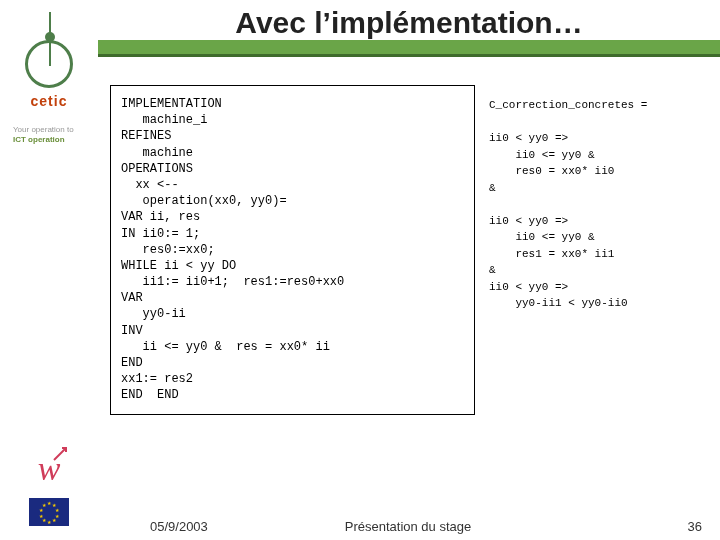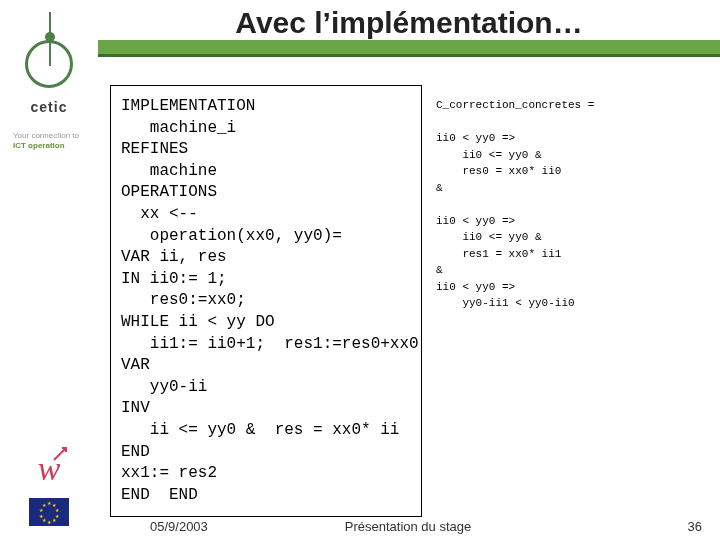--- a/index.html
+++ b/index.html
@@ -3,55 +3,55 @@
 <meta charset="utf-8">
 <style>
   * { box-sizing: border-box; margin: 0; padding: 0; }
   html, body { width: 720px; height: 540px; font-family: Arial, sans-serif; background: #fff; overflow: hidden; }
   .slide { width: 720px; height: 540px; position: relative; display: flex; flex-direction: row; }
   .sidebar { width: 98px; height: 540px; display: flex; flex-direction: column; align-items: center; padding-top: 12px; }
   .logo-top { width: 60px; height: 78px; position: relative; }
   .ring { position: absolute; left: 6px; top: 28px; width: 48px; height: 48px; border: 3px solid #4e7e4a; border-radius: 50%; }
   .dot { position: absolute; left: 26px; top: 20px; width: 10px; height: 10px; background: #4e7e4a; border-radius: 50%; }
   .line { position: absolute; left: 30px; top: 0; width: 2px; height: 54px; background: #4e7e4a; }
-  .cetic { margin-top: 9px; font-weight: bold; font-size: 14px; color: #404040; letter-spacing: 1px; }
+  .cetic { margin-top: 3px; font-weight: bold; font-size: 14px; color: #c2410c; letter-spacing: 1px; }
   .tagline { margin-top: 16px; font-size: 8px; color: #999; line-height: 1.3; text-align: left; width: 72px; }
   .tagline b { color: #6a8f3a; }
   .sidebar-spacer { flex: 1; }
   .w-logo { font-family: "Comic Sans MS", cursive; font-size: 34px; font-style: italic; color: #d03c5a; position: relative; margin-bottom: 10px; }
   .w-logo svg { position: absolute; right: -12px; top: -6px; }
   .eu-flag { width: 40px; height: 28px; background: #1a2a7f; margin-bottom: 14px; display: flex; align-items: center; justify-content: center; }
   .stars { width: 22px; height: 22px; position: relative; }
   .stars span { position: absolute; color: #f4c800; font-size: 5px; }
   .main { flex: 1; position: relative; padding-top: 6px; }
   .title { font-size: 30px; font-weight: bold; color: #222; text-align: center; }
   .bars { width: 100%; }
   .bar1 { height: 14px; background: #6aa548; }
   .bar2 { height: 3px; background: #3f6b2c; }
   .content { display: flex; flex-direction: row; gap: 10px; padding: 28px 28px 0 12px; }
-  .codebox { border: 1.5px solid #000; padding: 10px 10px 10px 10px; width: 312px; font-family: "Courier New", monospace; font-size: 16px; line-height: 1.35; white-space: pre; }
+  .codebox { border: 1.5px solid #000; padding: 10px 10px 10px 10px; width: 365px; font-family: "Courier New", monospace; font-size: 12px; line-height: 1.35; white-space: pre; }
   .rightbox { flex: 1; font-family: "Courier New", monospace; font-size: 11px; line-height: 1.5; white-space: pre; padding-top: 12px; padding-left: 4px; }
   .footer { position: absolute; bottom: 14px; left: 0; width: 100%; display: flex; flex-direction: row; align-items: center; font-size: 13px; color: #333; }
   .footer-date { position: absolute; left: 150px; }
   .footer-center { position: absolute; left: 0; width: 100%; text-align: center; margin-left: 48px; }
   .footer-page { position: absolute; right: 18px; }
 </style>
 </head>
 <body>
 
 <div class="slide">
   <div class="sidebar">
     <div class="logo-top">
       <div class="line"></div>
       <div class="dot"></div>
       <div class="ring"></div>
     </div>
     <div class="cetic">cetic</div>
     <div class="tagline">
-      <span>Your connection to</span><br>
+      <span>Your operation to</span><br>
       <b>ICT operation</b>
     </div>
     <div class="sidebar-spacer"></div>
     <div class="w-logo">w
       <svg width="20" height="20">
           <path d="M2 16 L14 4" stroke="#d03c5a" stroke-width="2" fill="none"></path>
           <path d="M10 4 L14 4 L14 8" stroke="#d03c5a" stroke-width="2" fill="none"></path>
         </svg>
     </div>
     <div class="eu-flag">

